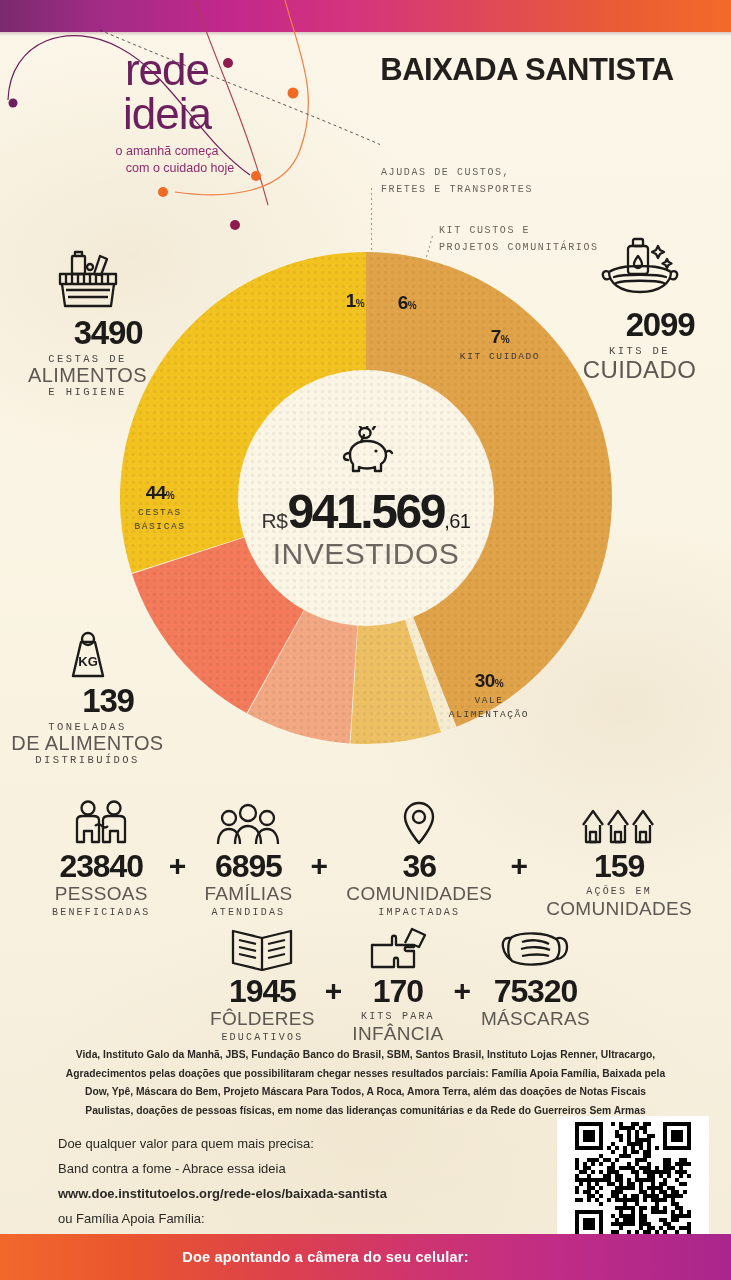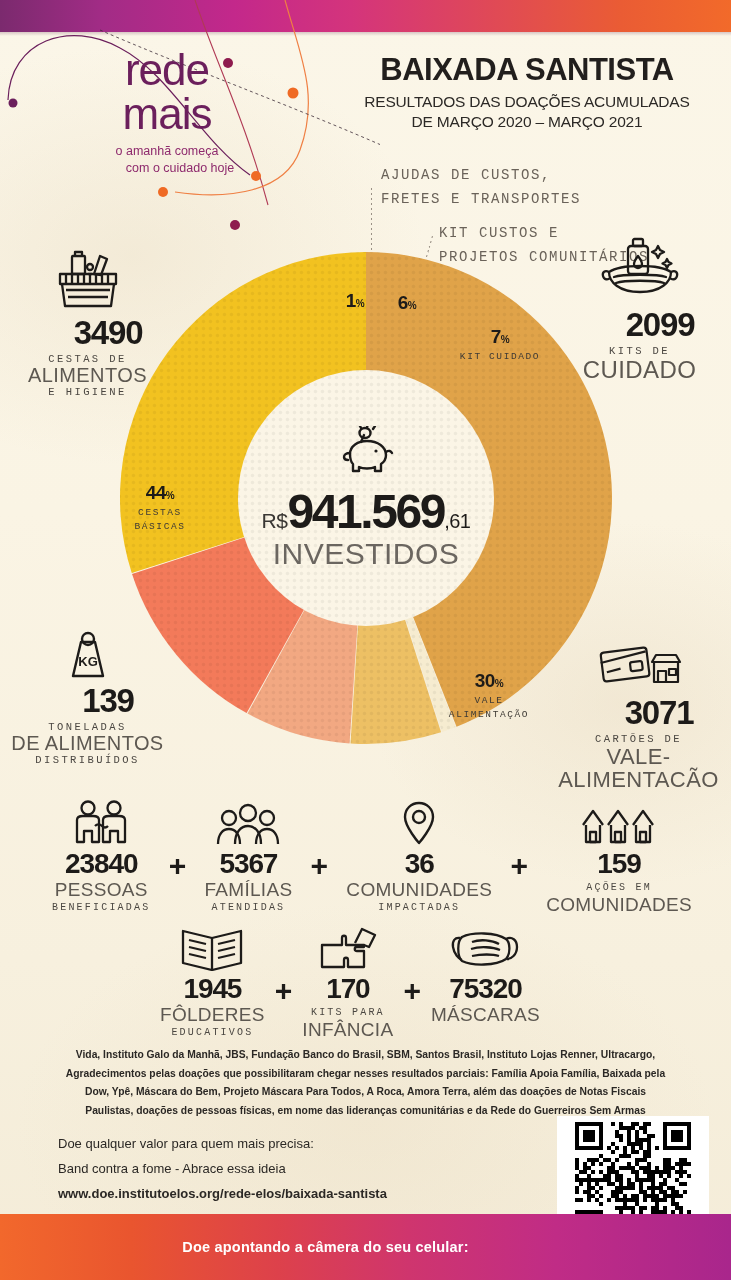--- a/index.html
+++ b/index.html
@@ -23,21 +23,21 @@
   
   .topbar {
     position:absolute; left:0; top:0; width:731px; height:32px;
     background: linear-gradient(90deg,#7b2a6e 0%, #a22c86 14%, #c3288b 32%, #d4347c 48%, #e04a55 68%, #ea5c34 85%, #f26a2a 100%);
   }
   .topbar-shadow{
     position:absolute; left:0; top:32px; width:731px; height:4px;
     background: linear-gradient(180deg, rgba(90,30,70,0.22), rgba(90,30,70,0));
   }
   .bottombar {
-    position:absolute; left:0; bottom:0; width:731px; height:66px;
+    position:absolute; left:0; bottom:0; width:731px; height:46px;
     background: linear-gradient(90deg,#f2682c 0%, #e9552f 18%, #dd414b 38%, #cf356e 56%, #c02c86 76%, #a9268c 100%);
     display:flex; align-items:center; justify-content:center;
   }
   .bottombar-text{
     color:#fff; font-weight:bold; font-size:14.5px; letter-spacing:.2px;
     transform: translateX(-40px);
   }
   .qr-bottom{
     position:absolute; right:22px; bottom:36px;
     width:152px; height:128px; background:#fff; padding:6px;
@@ -54,21 +54,21 @@
 
   .hdr{ position:absolute; right:24px; top:52px; width:360px; text-align:center; }
   .hdr-title{
     font-size:31px; font-weight:bold; color:#221f1d; letter-spacing:-0.5px;
     font-family:"Liberation Sans", sans-serif;
   }
   .hdr-sub{ font-size:15.5px; color:#2c2926; line-height:1.28; margin-top:4px; letter-spacing:-0.2px;}
 
   
   .callout{
-    position:absolute; font-size:14px; letter-spacing:1.6px; color:#6a6259;
+    position:absolute; font-size:10px; letter-spacing:1.6px; color:#6a6259;
     line-height:1.7; font-family:"Liberation Mono", monospace;
   }
   .leader-d{ position:absolute; width:1px; height:30px;
     background: repeating-linear-gradient(180deg,#9a9186 0 2px, transparent 2px 5px);
     transform-origin: top center;}
 
   
   .donut-wrap{ position:absolute; left:116px; top:248px; width:500px; height:500px; }
   .donut{ width:500px; height:500px; }
   .donut-hole-text{
@@ -92,21 +92,21 @@
   .sidestat{ position:absolute; text-align:center; }
   .sidestat .num{ font-size:33px; font-weight:bold; color:#1d1b19; letter-spacing:-1.2px; line-height:1;padding-left:41px; }
   .sidestat .l1{ font-size:10.5px; letter-spacing:2.4px; color:#4a4641; font-family:"Liberation Mono", monospace; margin-top:4px;}
   .sidestat .l2{ font-size:20px; color:#5d5851; letter-spacing:0.4px; line-height:1.05;}
   .sidestat .l3{ font-size:10.5px; letter-spacing:2.4px; color:#4a4641; font-family:"Liberation Mono", monospace;}
 
   
   .statrow{ position:absolute; display:flex; align-items:flex-start; }
   .stat{ text-align:center; }
   .stat .ic{ height:46px; display:flex; align-items:flex-end; justify-content:center; }
-  .stat .num{ font-size:28px; font-weight:bold; color:#1d1b19; letter-spacing:-1.1px; line-height:1.1; margin-top:3px;}
+  .stat .num{ font-size:32px; font-weight:bold; color:#1d1b19; letter-spacing:-1.1px; line-height:1.1; margin-top:3px;}
   .stat .a{ font-size:19px; color:#5d5851; letter-spacing:0.3px; line-height:1.08;}
   .stat .b{ font-size:10px; letter-spacing:2.2px; color:#4a4641; font-family:"Liberation Mono", monospace; line-height:1.5;}
   .plus{ font-size:30px; font-weight:bold; color:#1d1b19; padding:0 10px; align-self:flex-start; margin-top:49px;}
 
   
   .credits{
     position:absolute; left:26px; top:1046px; width:679px;
     font-size:10.3px; color:#2b2825; line-height:1.82; text-align:center; font-weight:bold;
   }
   .donate{ position:absolute; left:58px; top:1132px; width:470px; font-size:13px; color:#2b2825; line-height:1.92;}
@@ -129,33 +129,29 @@
     <circle cx="293" cy="93" r="5.5" fill="#ef6a24"></circle>
     <circle cx="402" cy="153" r="4.5" fill="#6b1f5c"></circle>
     <circle cx="256" cy="176" r="5" fill="#ef6a24"></circle>
     <circle cx="163" cy="192" r="5" fill="#ef6a24"></circle>
     <circle cx="13" cy="103" r="4.5" fill="#6b1f5c"></circle>
     <circle cx="235" cy="225" r="5" fill="#8e1b4e"></circle>
   </svg>
 
   <div class="logo-wrap">
     <div class="logo-rede">rede</div>
-    <div class="logo-elos">mais</div>
+    <div class="logo-elos">ideia</div>
     <div class="logo-tag">
       <div>o amanhã começa</div>
       <div>com o cuidado hoje</div>
     </div>
   </div>
 
   <div class="hdr">
     <div class="hdr-title">BAIXADA SANTISTA</div>
-    <div class="hdr-sub">
-      <div>RESULTADOS DAS DOAÇÕES ACUMULADAS</div>
-      <div>DE MARÇO 2020 – MARÇO 2021</div>
-    </div>
   </div>
 
   <div class="callout" style="left:381px; top:164px;">
     <div>AJUDAS DE CUSTOS,</div>
     <div>FRETES E TRANSPORTES</div>
   </div>
   <div class="leader-d" style="left:371px; top:188px; height:62px;"></div>
 
   <div class="callout" style="left:439px; top:222px;">
     <div>KIT CUSTOS E</div>
@@ -290,38 +286,20 @@
         <path d="M18 14 L10 48 L40 48 L32 14 Z"></path>
       </g>
       <text x="25" y="38" text-anchor="middle" font-family="Liberation Sans, sans-serif" font-size="13" font-weight="bold" fill="#1d1b19">KG</text>
     </svg>
     <div class="num">139</div>
     <div class="l1">TONELADAS</div>
     <div class="l2">DE ALIMENTOS</div>
     <div class="l3">DISTRIBUÍDOS</div>
   </div>
 
-  <div class="sidestat" style="right:0px; top:640px; width:185px;">
-    <svg width="86" height="52" viewBox="0 0 86 52">
-      <g fill="none" stroke="#1d1b19" stroke-width="2.2" stroke-linejoin="round">
-        <rect x="6" y="10" width="46" height="29" rx="3" transform="rotate(-7 29 24)"></rect>
-        <path d="M5 20 L51 14" transform="rotate(-7 29 24)"></path>
-        <path d="M10 30 L24 28" transform="rotate(-7 29 24)"></path>
-        <rect x="34" y="23" width="12" height="9" rx="2" transform="rotate(-7 29 24)"></rect>
-        <path d="M56 22 L60 15 L80 15 L84 22 Z"></path>
-        <path d="M58 22 L58 42 L82 42 L82 22"></path>
-        <rect x="62" y="31" width="8" height="11"></rect>
-        <rect x="73" y="29" width="7" height="6"></rect>
-      </g>
-    </svg>
-    <div class="num">3071</div>
-    <div class="l1">CARTÕES DE</div>
-    <div class="l2" style="font-size:22px; white-space:pre-line;">VALE-
-ALIMENTACÃO</div>
-  </div>
 
   <div class="statrow" style="left:52px; top:800px; width:640px; justify-content:space-between;">
     <div class="stat">
       <div class="ic">
         <svg width="62" height="46" viewBox="0 0 62 46" fill="none" stroke="#1d1b19" stroke-width="2.3" stroke-linejoin="round">
           <circle cx="18" cy="8" r="6.5"></circle>
             <circle cx="44" cy="8" r="6.5"></circle>
           <path d="M7 20 C7 17, 10 16, 13 16 L23 16 C26 16, 29 17, 29 20 L29 42 L22 42 L22 31 L14 31 L14 42 L7 42 Z"></path>
           <path d="M33 20 C33 17, 36 16, 39 16 L49 16 C52 16, 55 17, 55 20 L55 42 L48 42 L48 31 L40 31 L40 42 L33 42 Z"></path>
           <path d="M25 26 C27 24, 30 24, 32 26 C34 28, 36 28, 38 26"></path>
@@ -338,21 +316,21 @@
       <div class="ic">
         <svg width="66" height="44" viewBox="0 0 66 44" fill="none" stroke="#1d1b19" stroke-width="2.3" stroke-linejoin="round">
           <circle cx="14" cy="16" r="7"></circle>
             <path d="M3 42 C3 32, 8 27, 14 27 C20 27, 25 32, 25 42"></path>
           <circle cx="33" cy="11" r="8"></circle>
             <path d="M20 42 C20 30, 26 24, 33 24 C40 24, 46 30, 46 42"></path>
           <circle cx="52" cy="16" r="7"></circle>
             <path d="M41 42 C41 32, 46 27, 52 27 C58 27, 63 32, 63 42"></path>
         </svg>
       </div>
-      <div class="num">5367</div>
+      <div class="num">6895</div>
       <div class="a">FAMÍLIAS</div>
       <div class="b">ATENDIDAS</div>
     </div>
 
     <div class="plus">+</div>
 
     <div class="stat">
       <div class="ic">
         <svg width="34" height="46" viewBox="0 0 34 46" fill="none" stroke="#1d1b19" stroke-width="2.4" stroke-linejoin="round">
           <path d="M17 3 C9 3, 3 9, 3 17 C3 27, 17 43, 17 43 C17 43, 31 27, 31 17 C31 9, 25 3, 17 3 Z"></path>
@@ -379,21 +357,21 @@
             <path d="M57 19 L57 36 L71 36 L71 19"></path>
             <rect x="61" y="26" width="6" height="10"></rect>
         </svg>
       </div>
       <div class="num">159</div>
       <div class="b">AÇÕES EM</div>
       <div class="a">COMUNIDADES</div>
     </div>
   </div>
 
-  <div class="statrow" style="left:160px; top:925px; width:430px; justify-content:flex-start;">
+  <div class="statrow" style="left:160px; top:925px; width:430px; justify-content:flex-end;">
     <div class="stat">
       <div class="ic">
         <svg width="66" height="44" viewBox="0 0 66 44" fill="none" stroke="#1d1b19" stroke-width="2.3" stroke-linejoin="round">
           <path d="M33 11 L4 4 L4 36 L33 43 L62 36 L62 4 Z"></path>
           <path d="M33 11 L33 43"></path>
           <path d="M10 13 L27 17 M10 20 L27 24 M10 27 L27 31"></path>
           <path d="M56 13 L39 17 M56 20 L39 24 M56 27 L39 31"></path>
         </svg>
       </div>
       <div class="num">1945</div>

